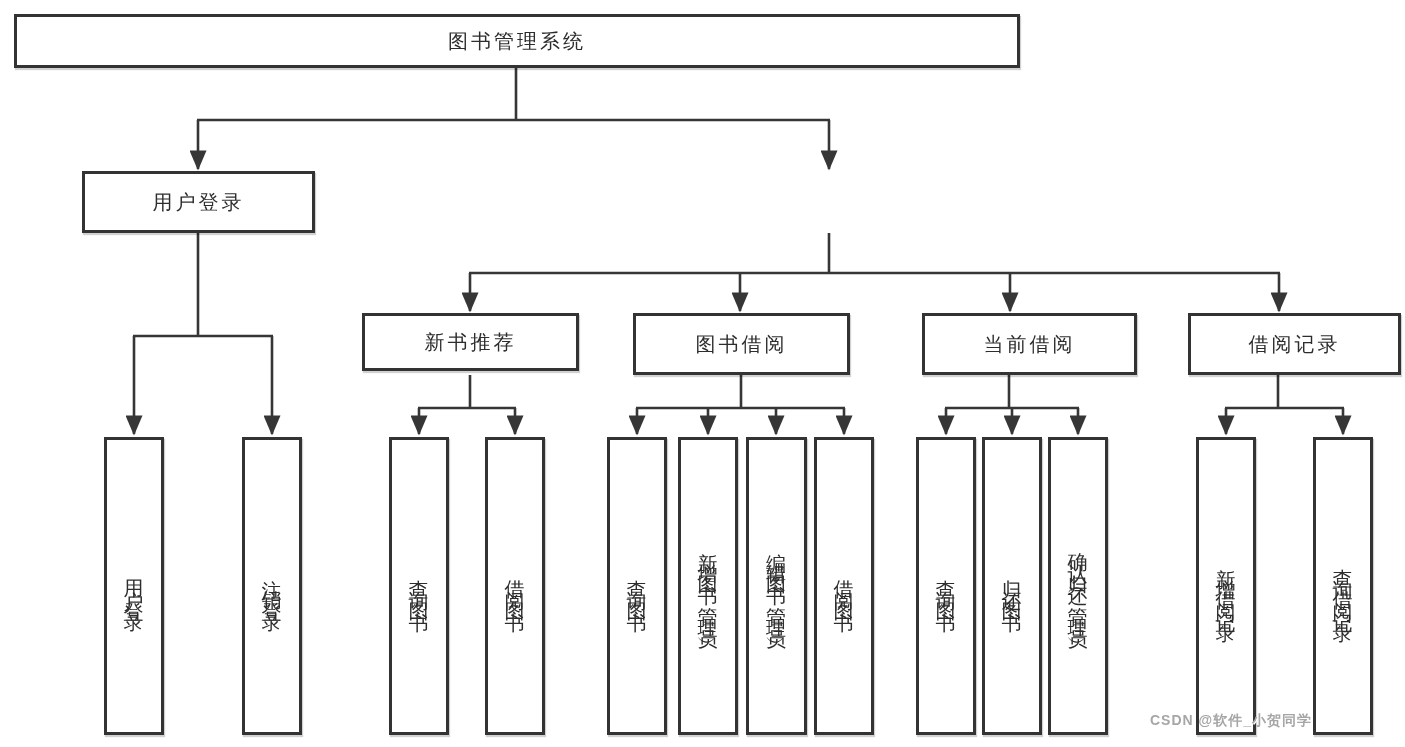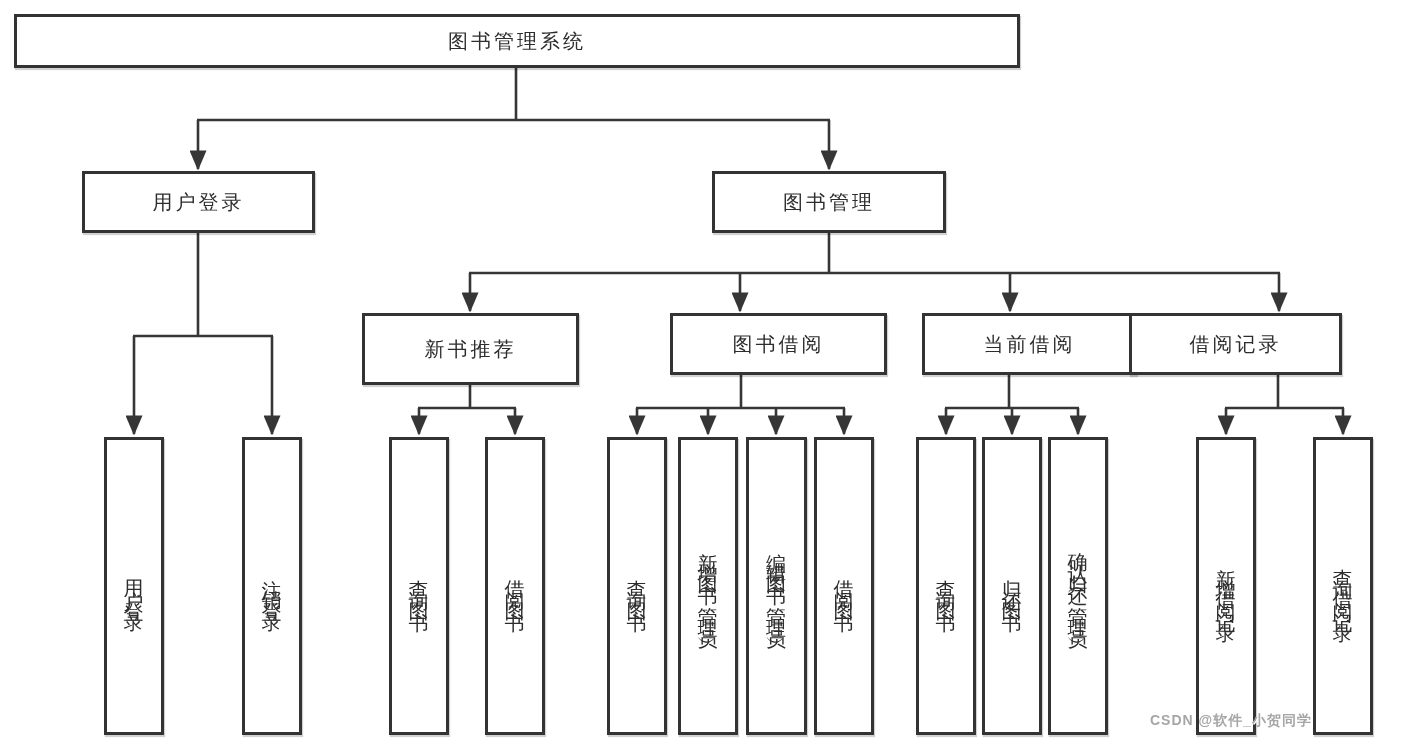--- a/index.html
+++ b/index.html
@@ -105,34 +105,31 @@
     <path d="M1343,408 V434" stroke="#363636" stroke-width="2.6" marker-end="url(#ah)"></path>
   </svg>
 
   <div class="box" style="left:14px; top:14px; width:1006px; height:54px;">
     <span class="hlabel">图书管理系统</span>
   </div>
 
   <div class="box" style="left:82px; top:171px; width:233px; height:62px;">
     <span class="hlabel">用户登录</span>
   </div>
-  <div class="box" style="left:712px; top:171px; width:234px; height:62px;">
-    <span class="hlabel">图书管理</span>
-  </div>
 
-  <div class="box" style="left:362px; top:313px; width:217px; height:72px;">
+  <div class="box" style="left:362px; top:313px; width:217px; height:58px;">
     <span class="hlabel">新书推荐</span>
   </div>
-  <div class="box" style="left:670px; top:313px; width:217px; height:62px;">
+  <div class="box" style="left:633px; top:313px; width:217px; height:62px;">
     <span class="hlabel">图书借阅</span>
   </div>
   <div class="box" style="left:902px; top:313px; width:215px; height:62px;margin-left:20px;">
     <span class="hlabel">当前借阅</span>
   </div>
-  <div class="box" style="left:1129px; top:313px; width:213px; height:62px;">
+  <div class="box" style="left:1188px; top:313px; width:213px; height:62px;">
     <span class="hlabel">借阅记录</span>
   </div>
 
   <div class="box leaf" style="left:104px;">
     <span class="vtext">用户登录</span>
   </div>
   <div class="box leaf" style="left:242px;">
     <span class="vtext">注销登录</span>
   </div>
 

